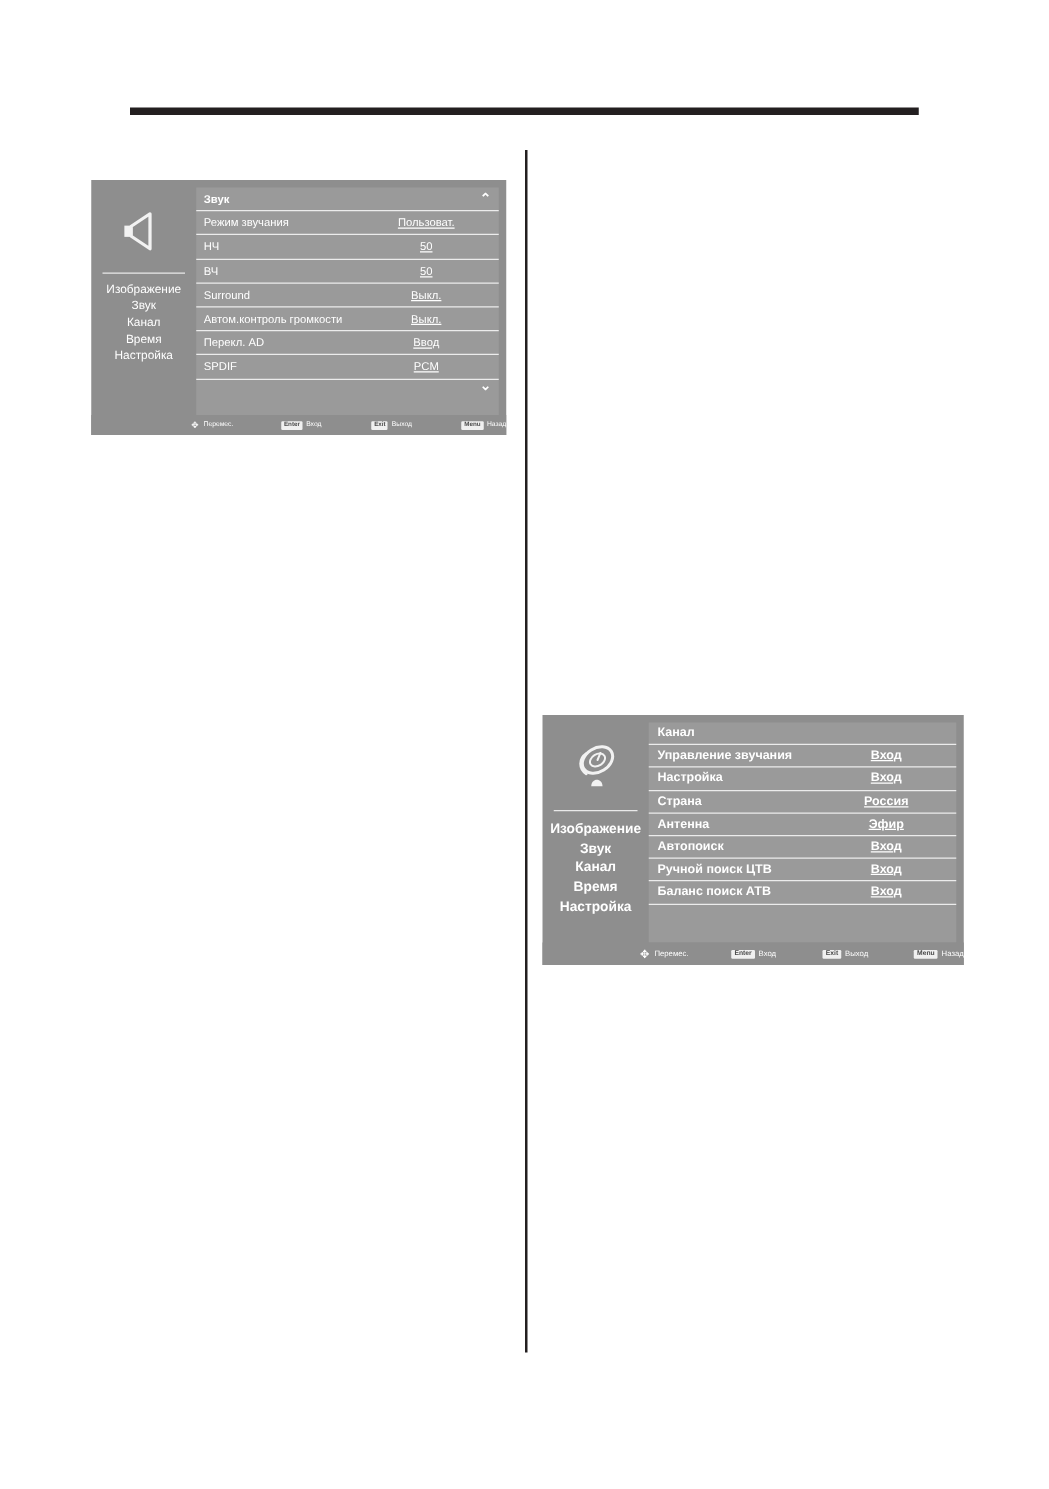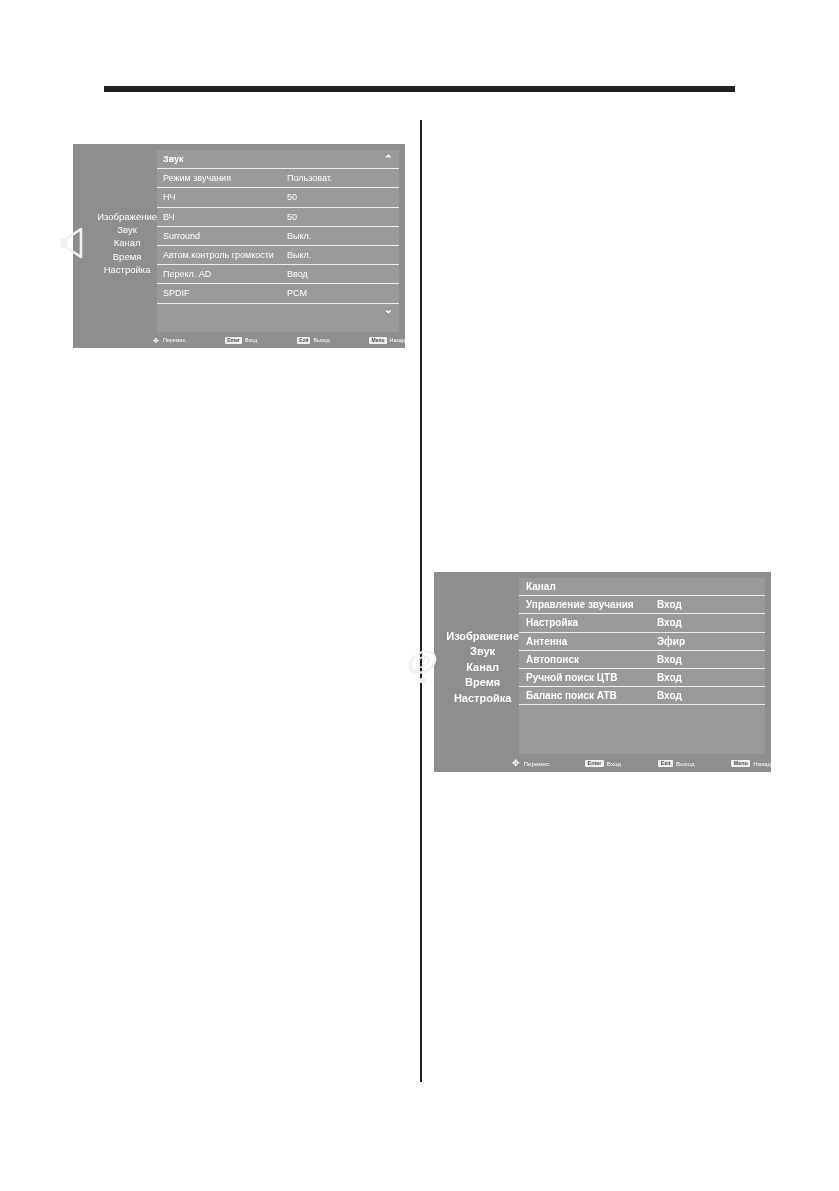--- a/index.html
+++ b/index.html
@@ -46,24 +46,23 @@
     flex: 1 1 auto;
     display: flex;
     flex-direction: row;
     min-height: 0;
   }
 
   
   .osd-rail {
     flex: 0 0 auto;
     display: flex;
-    flex-direction: row;
-    align-items: center;
-    box-sizing: border-box;
-    justify-content: flex-end;
+    flex-direction: column;
+    align-items: center;
+    box-sizing: border-box;
   }
   .rail-icon {
     display: flex;
     align-items: center;
     justify-content: center;
   }
   .rail-sep {
     background: #e9e9e9;
     height: 1px;
     width: 78%;
@@ -100,22 +99,23 @@
   }
   .row .label {
     color: #ffffff;
     white-space: nowrap;
     overflow: hidden;
     flex: 1 1 auto;
   }
   .row .value {
     color: #ffffff;
     white-space: nowrap;
-    text-align: left;
+    text-align: center;
     flex: 0 0 auto;
+    text-decoration: underline;
   }
   .row.title .label {
     font-weight: bold;
   }
   .chev {
     position: absolute;
     right: 6px;
     color: #ffffff;
     font-weight: bold;
     line-height: 1;
@@ -325,20 +325,24 @@
 
       <div class="row">
         <span class="label">Управление звучания</span>
         <span class="value">Вход</span>
       </div>
       <div class="row">
         <span class="label">Настройка</span>
         <span class="value">Вход</span>
       </div>
       <div class="row">
+        <span class="label">Страна</span>
+        <span class="value">Россия</span>
+      </div>
+      <div class="row">
         <span class="label">Антенна</span>
         <span class="value">Эфир</span>
       </div>
       <div class="row">
         <span class="label">Автопоиск</span>
         <span class="value">Вход</span>
       </div>
       <div class="row">
         <span class="label">Ручной поиск ЦТВ</span>
         <span class="value">Вход</span>

